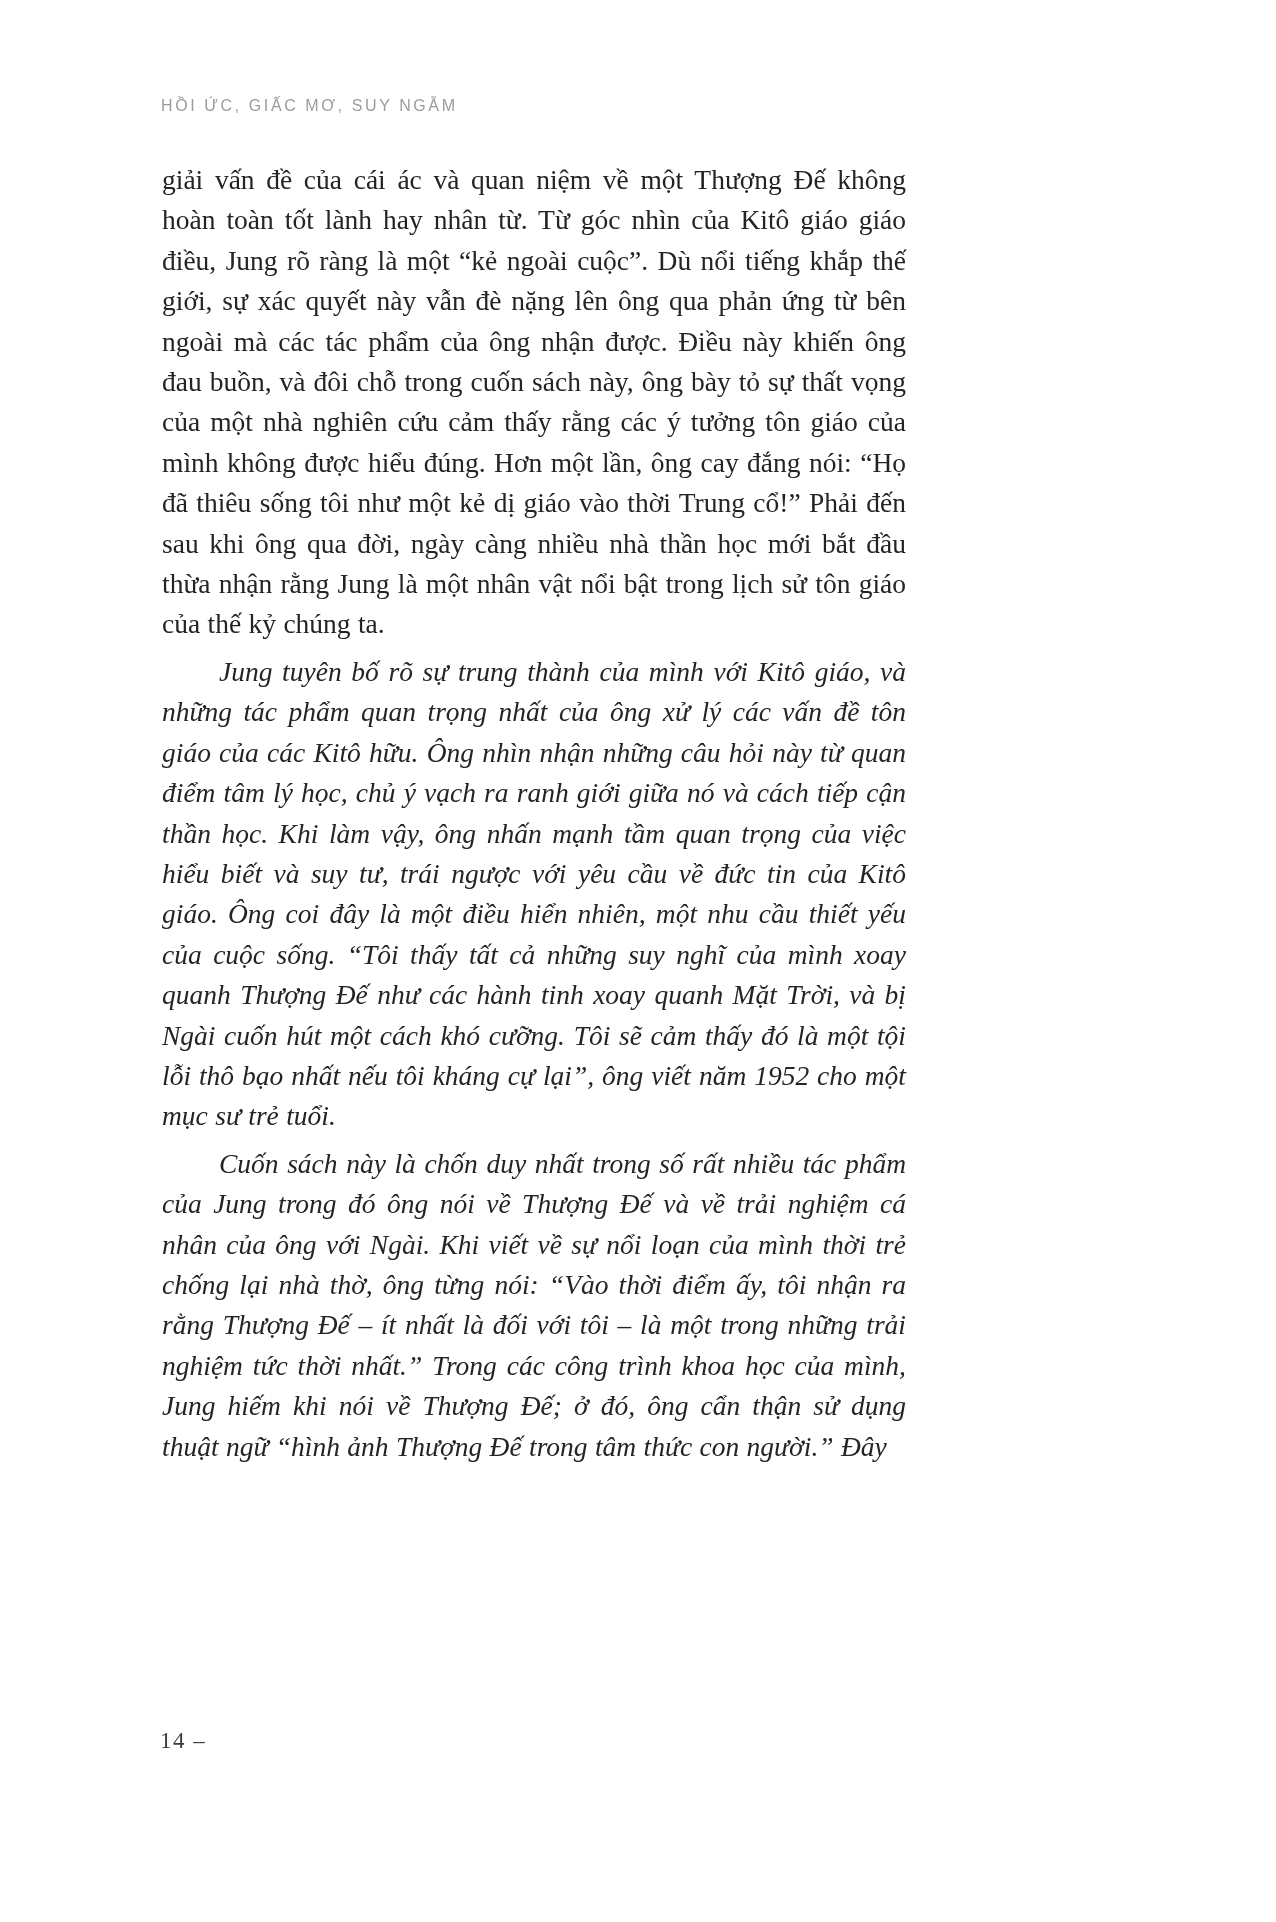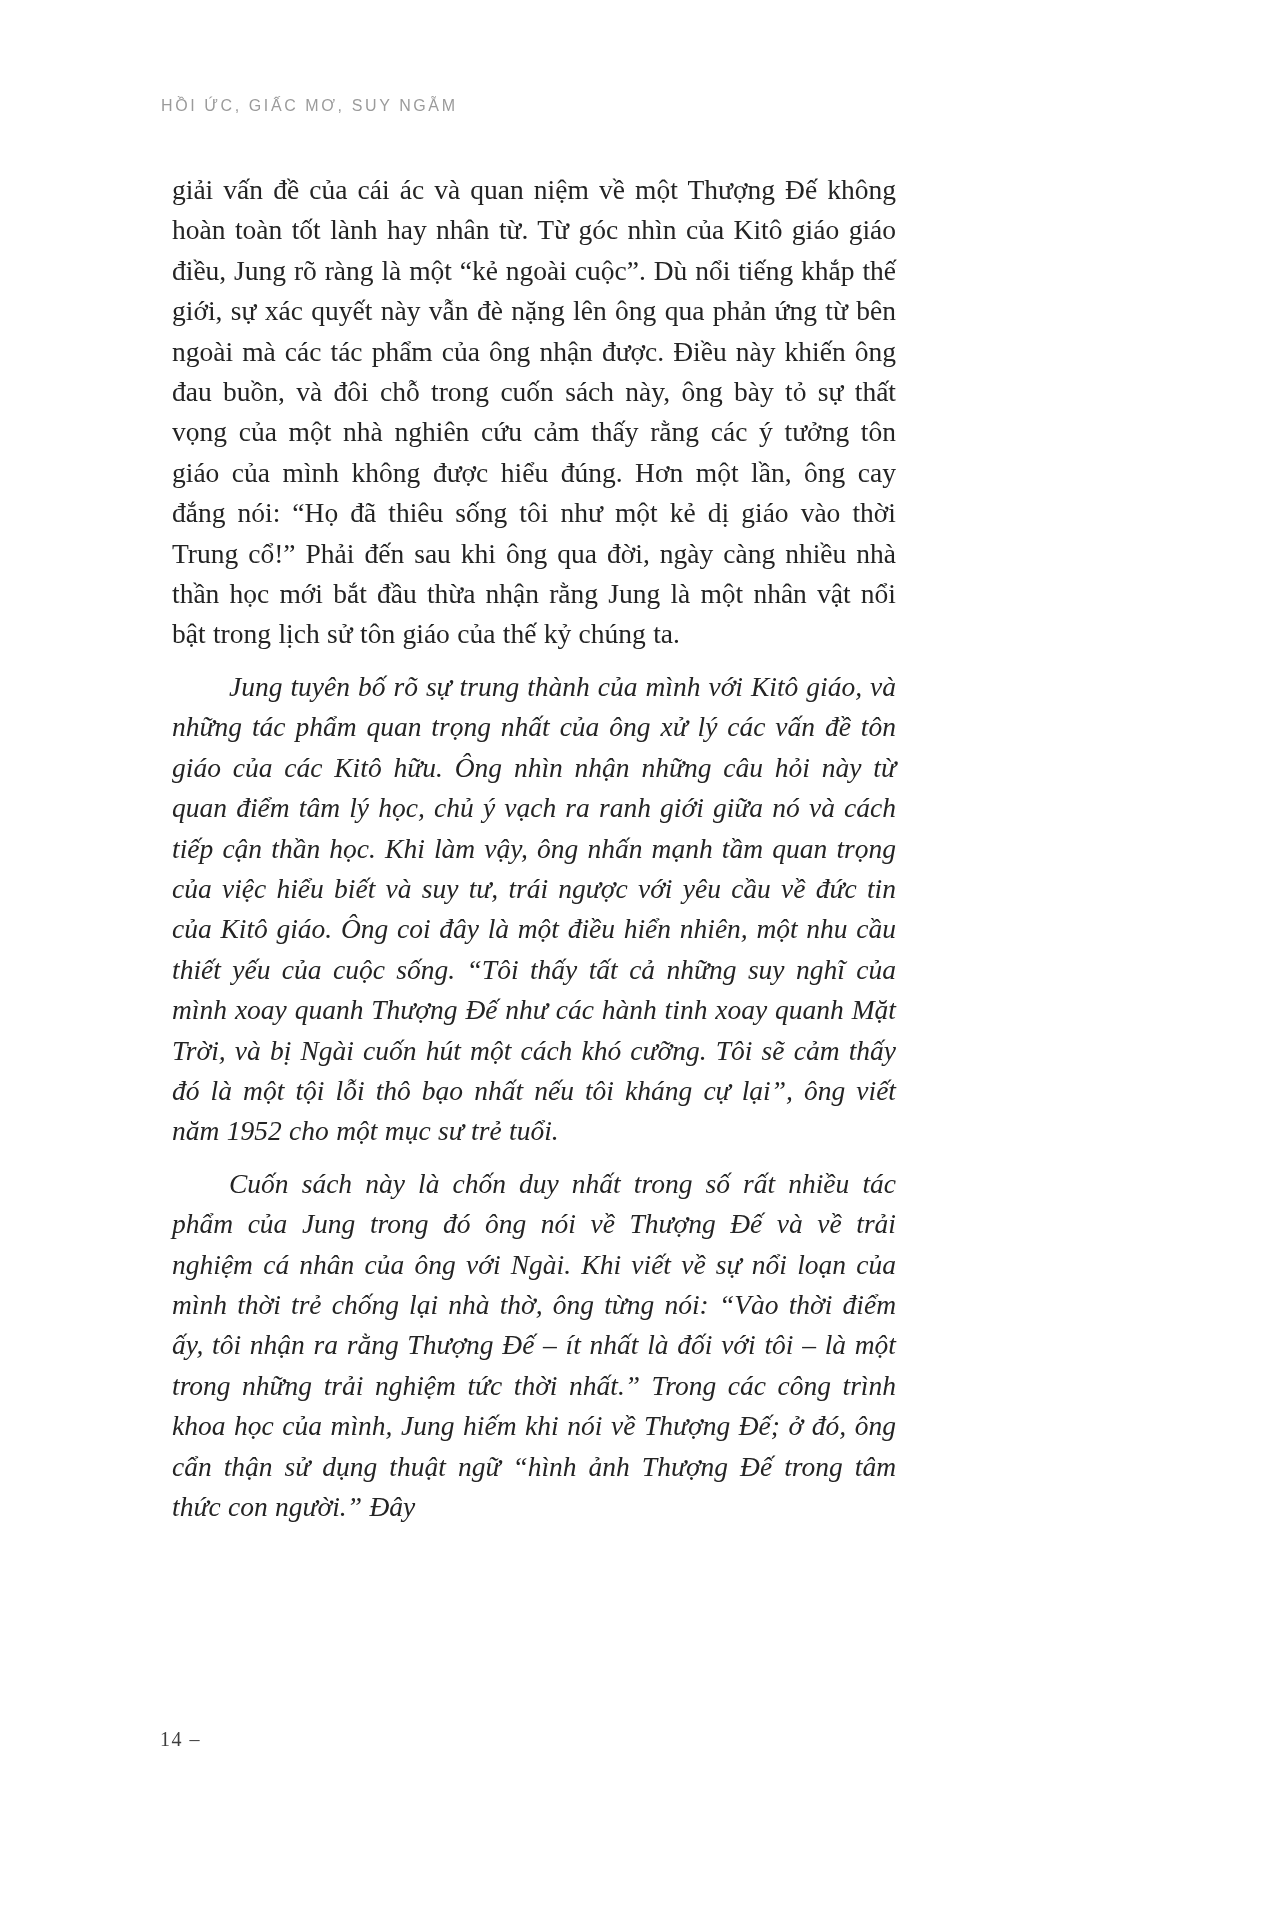--- a/index.html
+++ b/index.html
@@ -26,39 +26,39 @@
     color: #9b9b9b;
   }
   .text-block {
     position: absolute;
     left: 160px;
     top: 158px;
     width: 748px;
     color: #242424;
   }
   .text-block p {
-    margin: 12px;
+    margin: 2px;
     font-size: 27.5px;
     line-height: 40.4px;
     text-align: justify;
     text-justify: inter-word;
     word-spacing: 0.5px;
   }
   .text-block p + p {
     margin-top: 7px;
   }
   .text-block p.indented {
     text-indent: 57px;
     font-style: italic;
   }
   .page-number {
     position: absolute;
     left: 160px;
     top: 1728px;
-    font-size: 20px;
+    font-size: 23px;
     letter-spacing: 1.5px;
     color: #3d3d3d;
     font-family: "Liberation Serif", "DejaVu Serif", serif;
   }
 </style>
 </head>
 <body>
 
 <div class="page">
 

